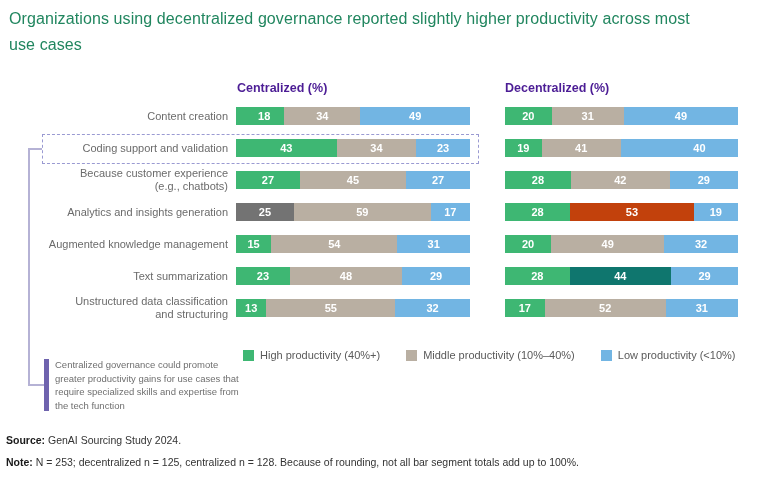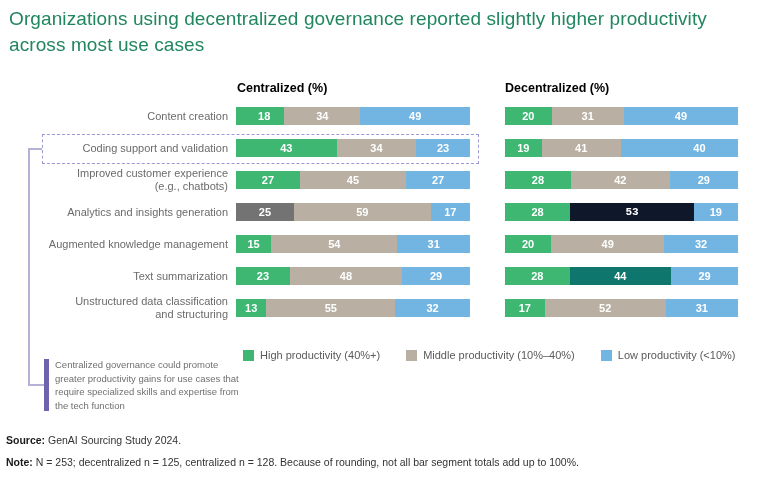--- a/index.html
+++ b/index.html
@@ -6,26 +6,26 @@
   html, body { background: #ffffff; }
   body { font-family: "Liberation Sans", sans-serif; }
   .canvas {
     position: relative;
     width: 768px; height: 479px;
     background: #ffffff;
     overflow: hidden;
   }
   .title {
     position: absolute; left: 9px; top: 6px; width: 705px;
-    font-size: 19px; line-height: 26px; font-weight: 500;
+    font-size: 16px; line-height: 26px; font-weight: 500;
     color: #21865f; letter-spacing: 0.1px;
   }
   .col-header {
     position: absolute; top: 81px;
-    font-size: 12.5px; font-weight: 700; color: #000000;
+    font-size: 12.5px; font-weight: 700; color: #4c1d95;
   }
   .col-header.centralized { left: 237px; }
   .col-header.decentralized { left: 505px; }
 
   .labels-col { position: absolute; left: 0; top: 100px; width: 228px; }
   .row-label {
     height: 32px; width: 228px;
     display: flex; flex-direction: column; justify-content: center; align-items: flex-end;
     font-size: 11px; line-height: 13px; color: #6b6b6b; text-align: right;
   }
@@ -82,21 +82,21 @@
   <div class="col-header decentralized">Decentralized (%)</div>
 
   <div class="labels-col">
       <div class="row-label">
         <div>Content creation</div>
       </div>
       <div class="row-label">
         <div>Coding support and validation</div>
       </div>
       <div class="row-label">
-        <div>Improved customer experience</div>
+        <div>Because customer experience</div>
         <div>(e.g., chatbots)</div>
       </div>
       <div class="row-label">
         <div>Analytics and insights generation</div>
       </div>
       <div class="row-label">
         <div>Augmented knowledge management</div>
       </div>
       <div class="row-label">
         <div>Text summarization</div>
@@ -175,21 +175,21 @@
       <div class="bar-row">
         <div class="bar">
           <div class="seg" style="flex-grow: 28; background: rgb(62, 183, 115);">28</div>
           <div class="seg" style="flex-grow: 42; background: rgb(185, 175, 162);">42</div>
           <div class="seg" style="flex-grow: 29; background: rgb(114, 181, 227);">29</div>
         </div>
       </div>
       <div class="bar-row">
         <div class="bar">
           <div class="seg" style="flex-grow: 28; background: rgb(62, 183, 115);">28</div>
-          <div class="seg" style="flex-grow: 53; background: #0f172a; font-family: Liberation Mono, monospace;">53</div>
+          <div class="seg" style="flex-grow: 53; background: #c2410c;">53</div>
           <div class="seg" style="flex-grow: 19; background: rgb(114, 181, 227);">19</div>
         </div>
       </div>
       <div class="bar-row">
         <div class="bar">
           <div class="seg" style="flex-grow: 20; background: rgb(62, 183, 115);">20</div>
           <div class="seg" style="flex-grow: 49; background: rgb(185, 175, 162);">49</div>
           <div class="seg" style="flex-grow: 32; background: rgb(114, 181, 227);">32</div>
         </div>
       </div>

